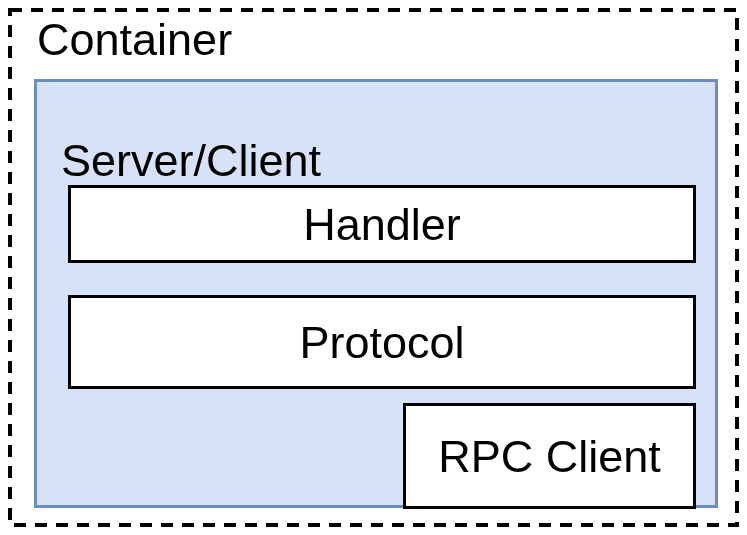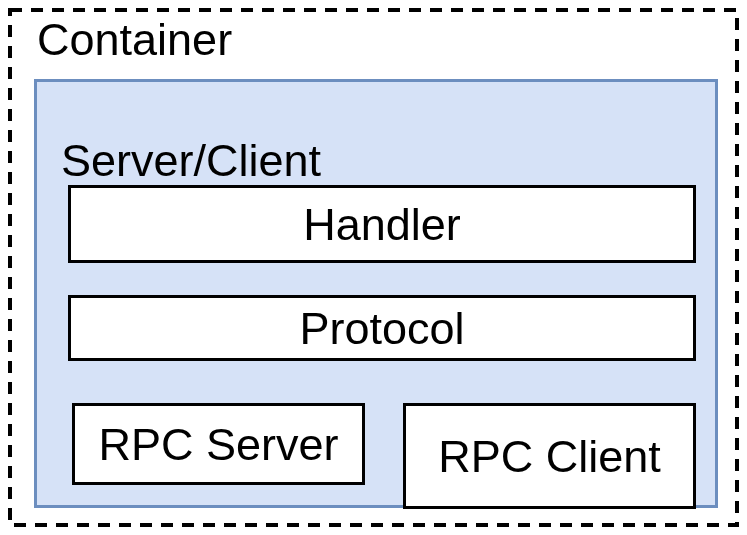--- a/index.html
+++ b/index.html
@@ -49,21 +49,21 @@
     border: 3px solid var(--box-border, #000000);
     display: flex;
     align-items: center;
     justify-content: center;
     font-size: 45px;
     line-height: 1;
     white-space: nowrap;
   }
 
   #handler-box  { left: 68px;  top: 185px; width: 628px; height: 78px; }
-  #protocol-box { left: 68px;  top: 295px; width: 628px; height: 66px; text-align: center; }
+  #protocol-box { left: 68px;  top: 295px; width: 628px; height: 94px; text-align: center; }
   #rpc-server-box { left: 72px;  top: 403px; width: 293px; height: 82px; }
   #rpc-client-box { left: 403px; top: 403px; width: 293px; height: 106px; }
 </style>
 </head>
 <body>
 
 <div id="stage">
 
   <svg id="dash-svg" class="abs" viewBox="0 0 747 535" xmlns="http://www.w3.org/2000/svg">
     <rect x="10" y="10" width="727" height="515" fill="none" stroke="#000000" stroke-width="4" stroke-dasharray="12 9"></rect>
@@ -76,21 +76,18 @@
   <div id="server-client-label" class="abs big-label">Server/Client</div>
 
   <div id="handler-box" class="abs node">
     <span>Handler</span>
   </div>
 
   <div id="protocol-box" class="abs node">
     <span>Protocol</span>
   </div>
 
-  <div id="rpc-server-box" class="abs node">
-    <span>RPC Server</span>
-  </div>
 
   <div id="rpc-client-box" class="abs node">
     <span>RPC Client</span>
   </div>
 
 </div>
 
 </body></html>

